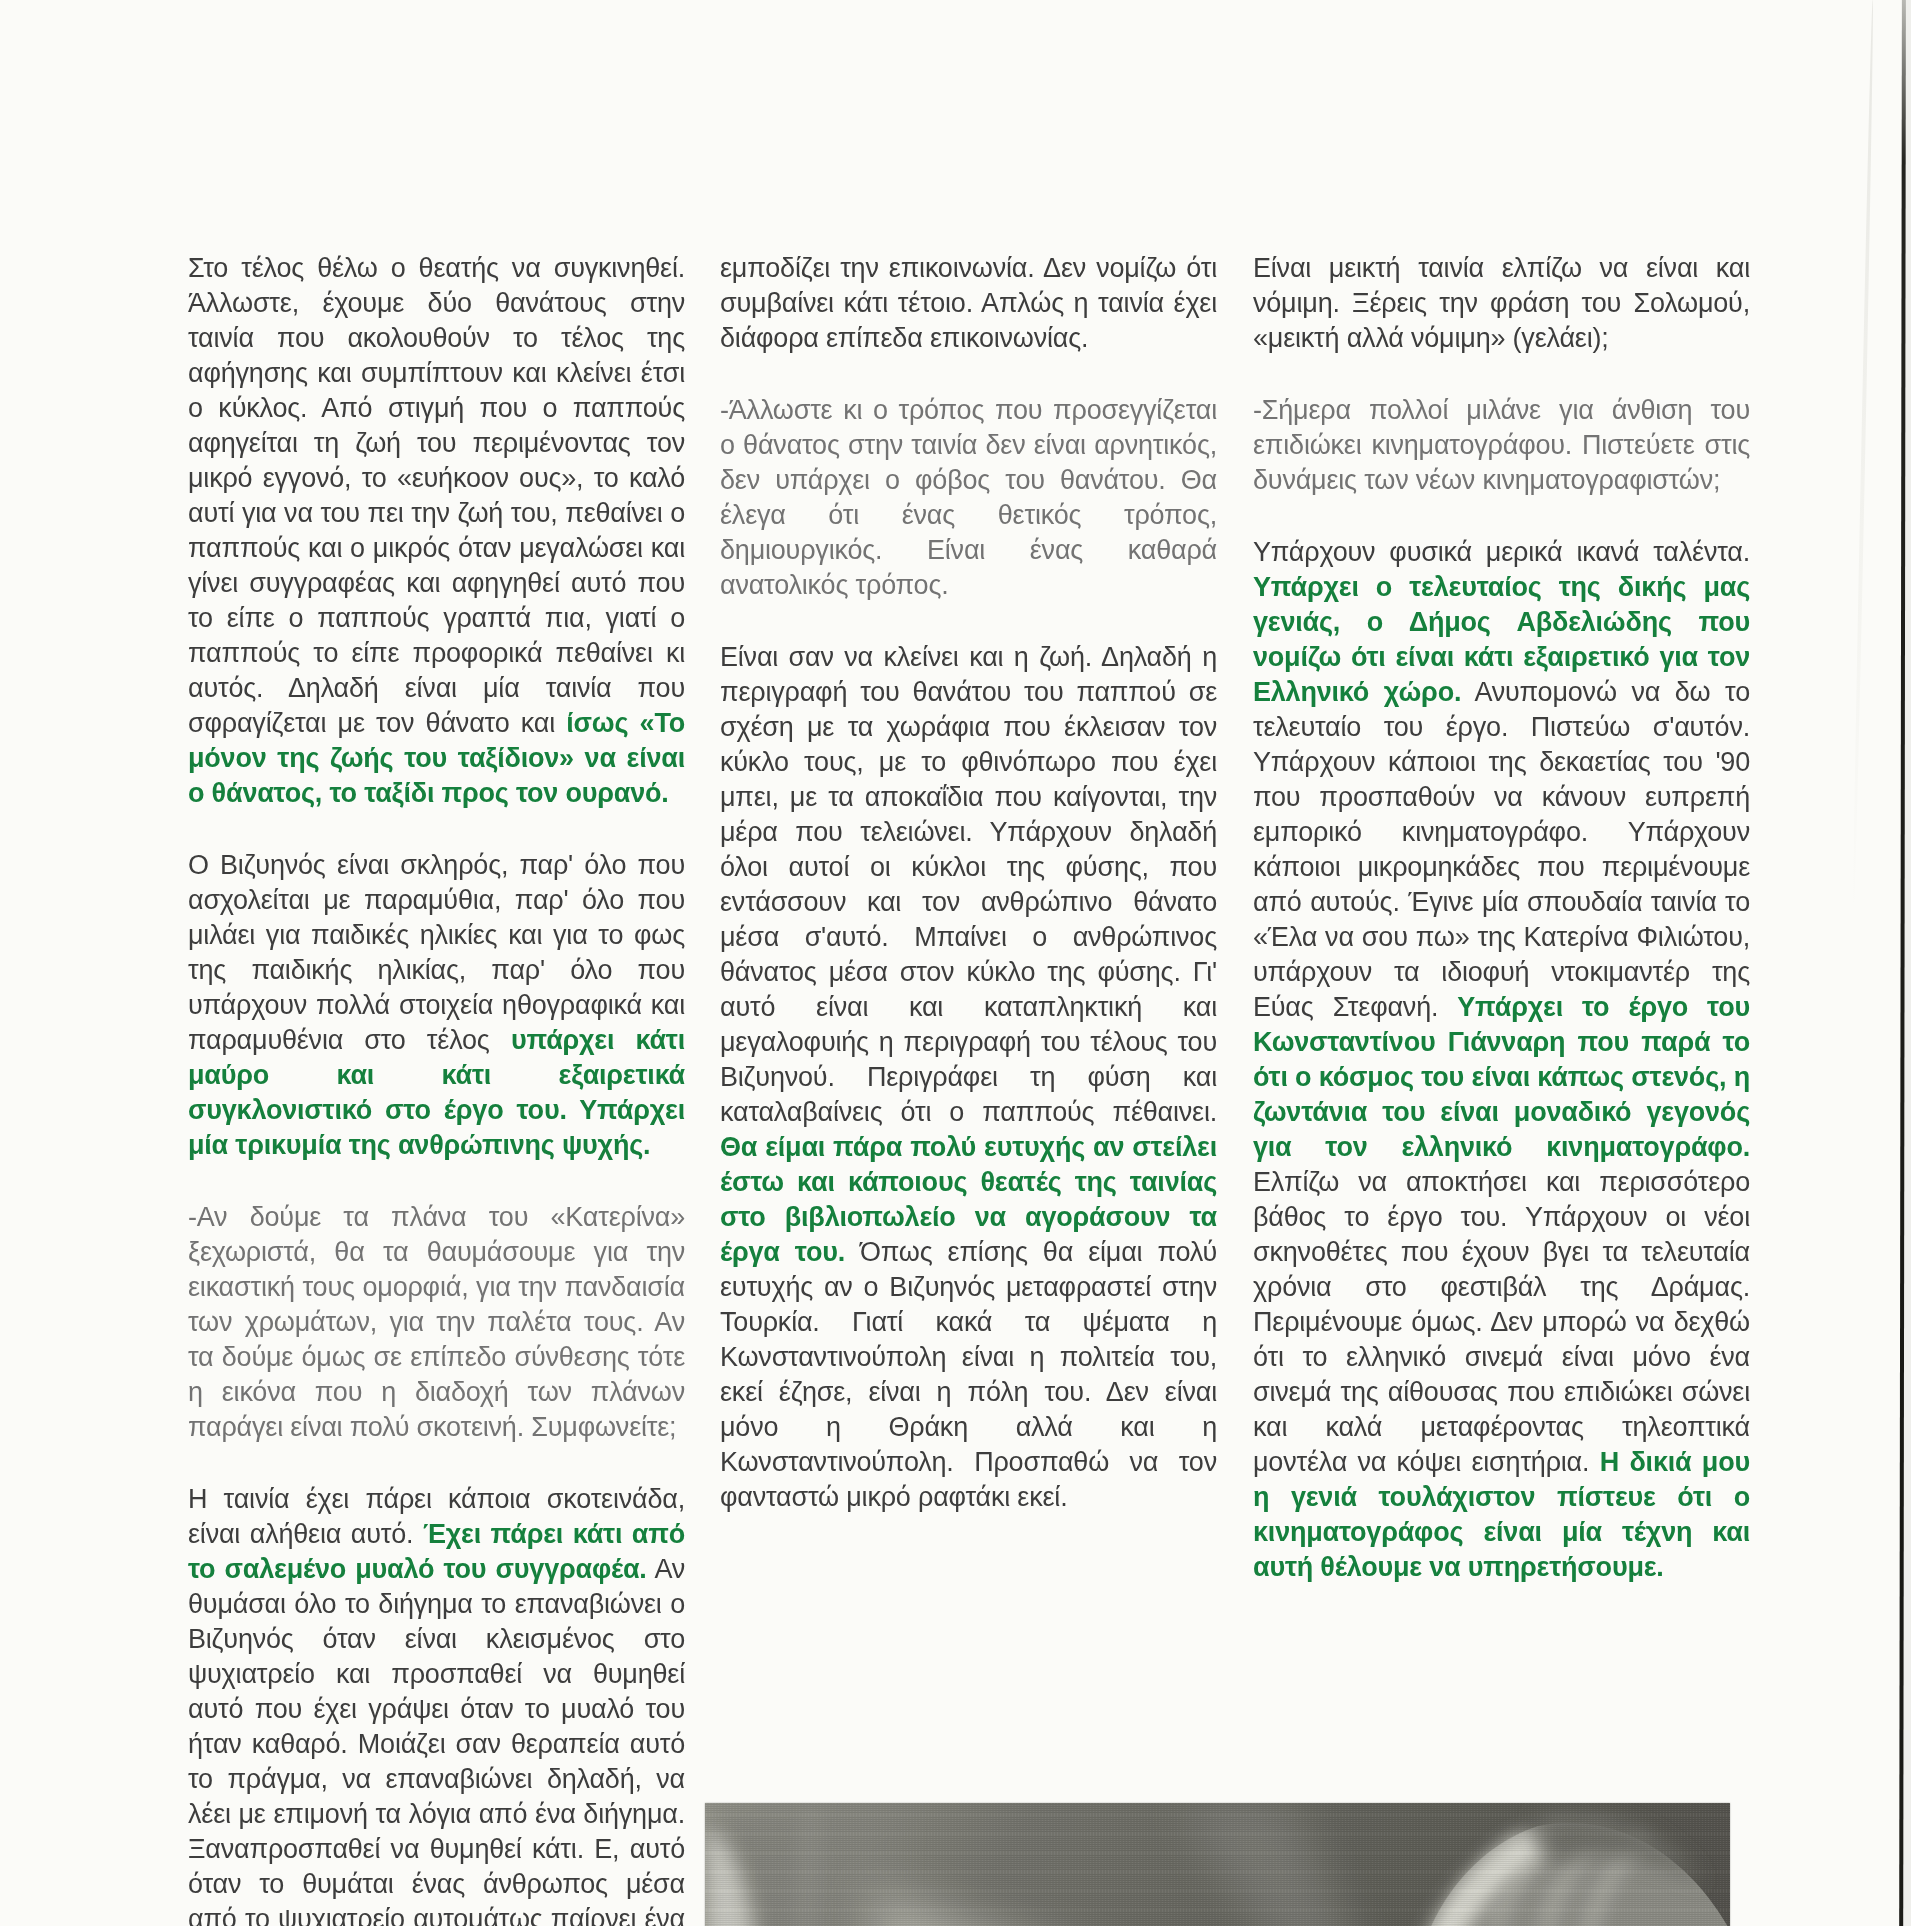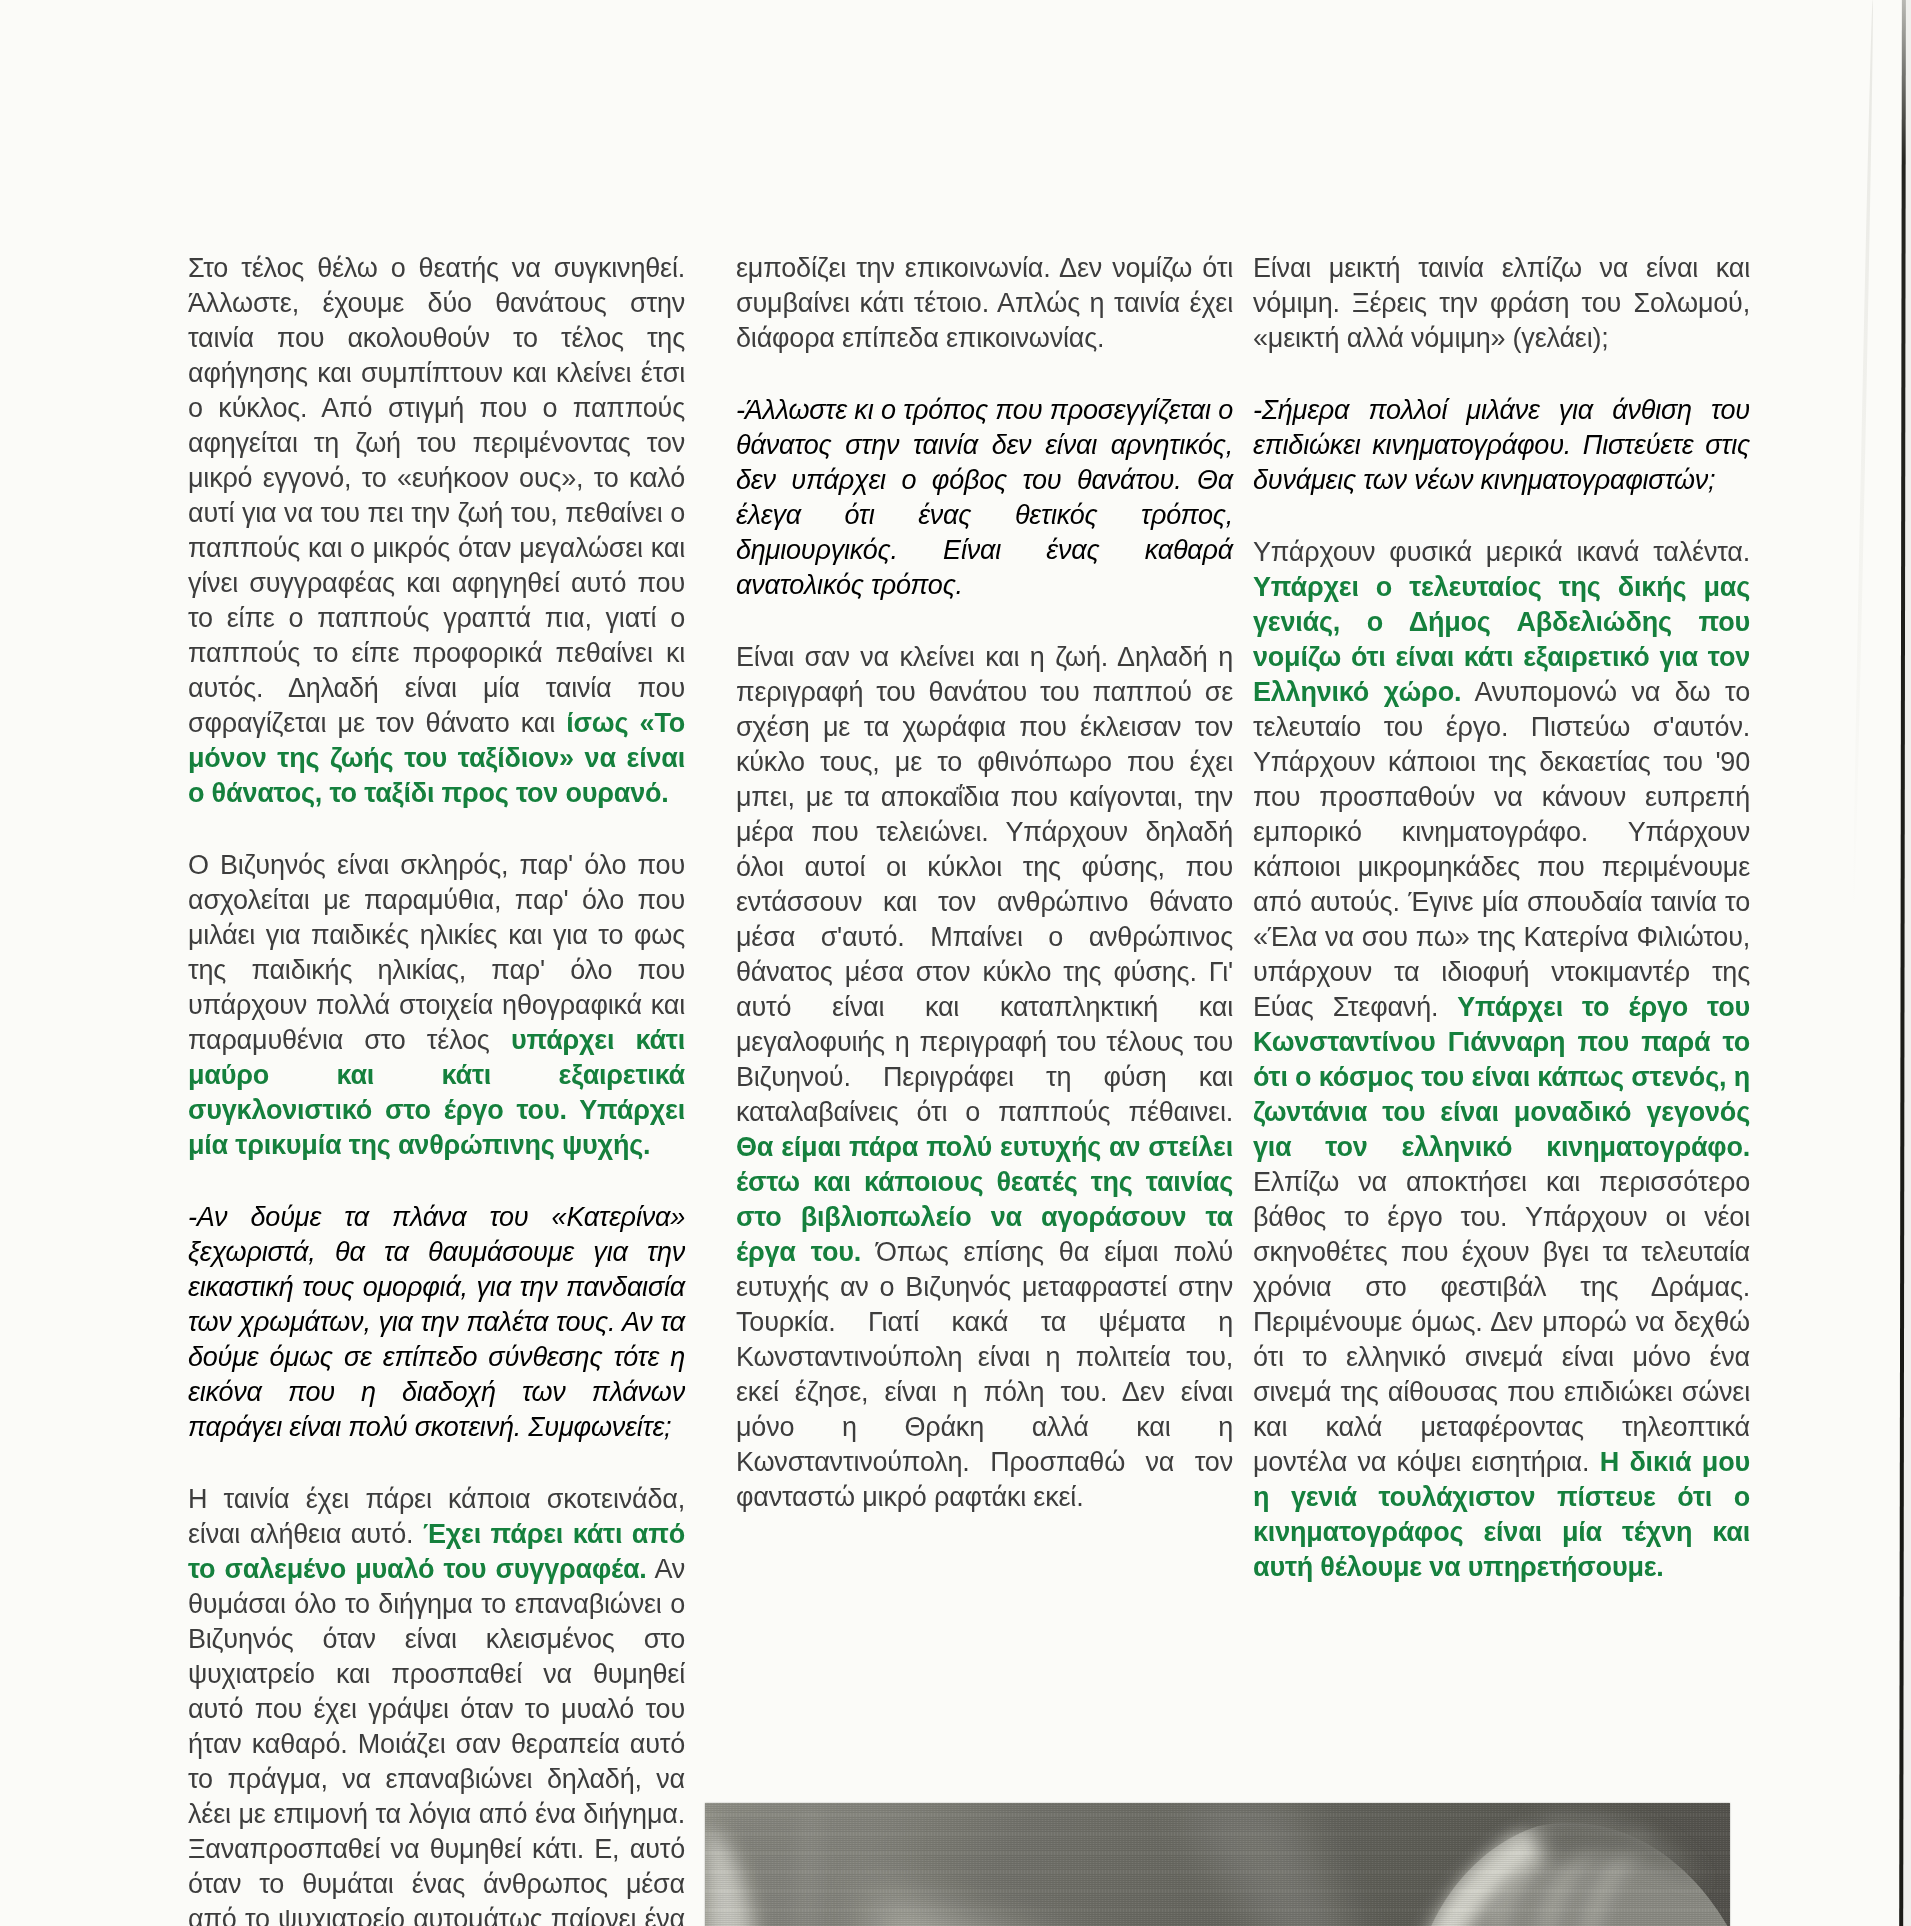--- a/index.html
+++ b/index.html
@@ -12,24 +12,24 @@
   }
   #page{position:absolute;inset:0;background:#fbfbf8;}
   .col{
     position:absolute;top:251px;width:497px;
     font-size:27px;line-height:35px;
     color:#3d3d3d;
     text-align:justify;
     letter-spacing:-0.2px;
   }
   #col1{left:188px;}
-  #col2{left:736px;}
+  #col2{left:720px;}
   #col3{left:1253px;}
   .para{margin:0 0 37px 0;}
-  .para.italic{font-style:italic;color:#000000;}
+  .para.italic{color:#737373;}
   .seg-bold{font-weight:bold;color:#15803d;}
   .photo{
     position:absolute;left:705px;top:1803px;width:1025px;height:648px;
     margin:0;background:#6a6a64;
     box-shadow:0 0 1.5px rgba(0,0,0,.35);
   }
   .photo svg{display:block;width:100%;height:100%;}
   .photo::after{ 
     content:"";position:absolute;inset:0;pointer-events:none;opacity:.06;
     background:

